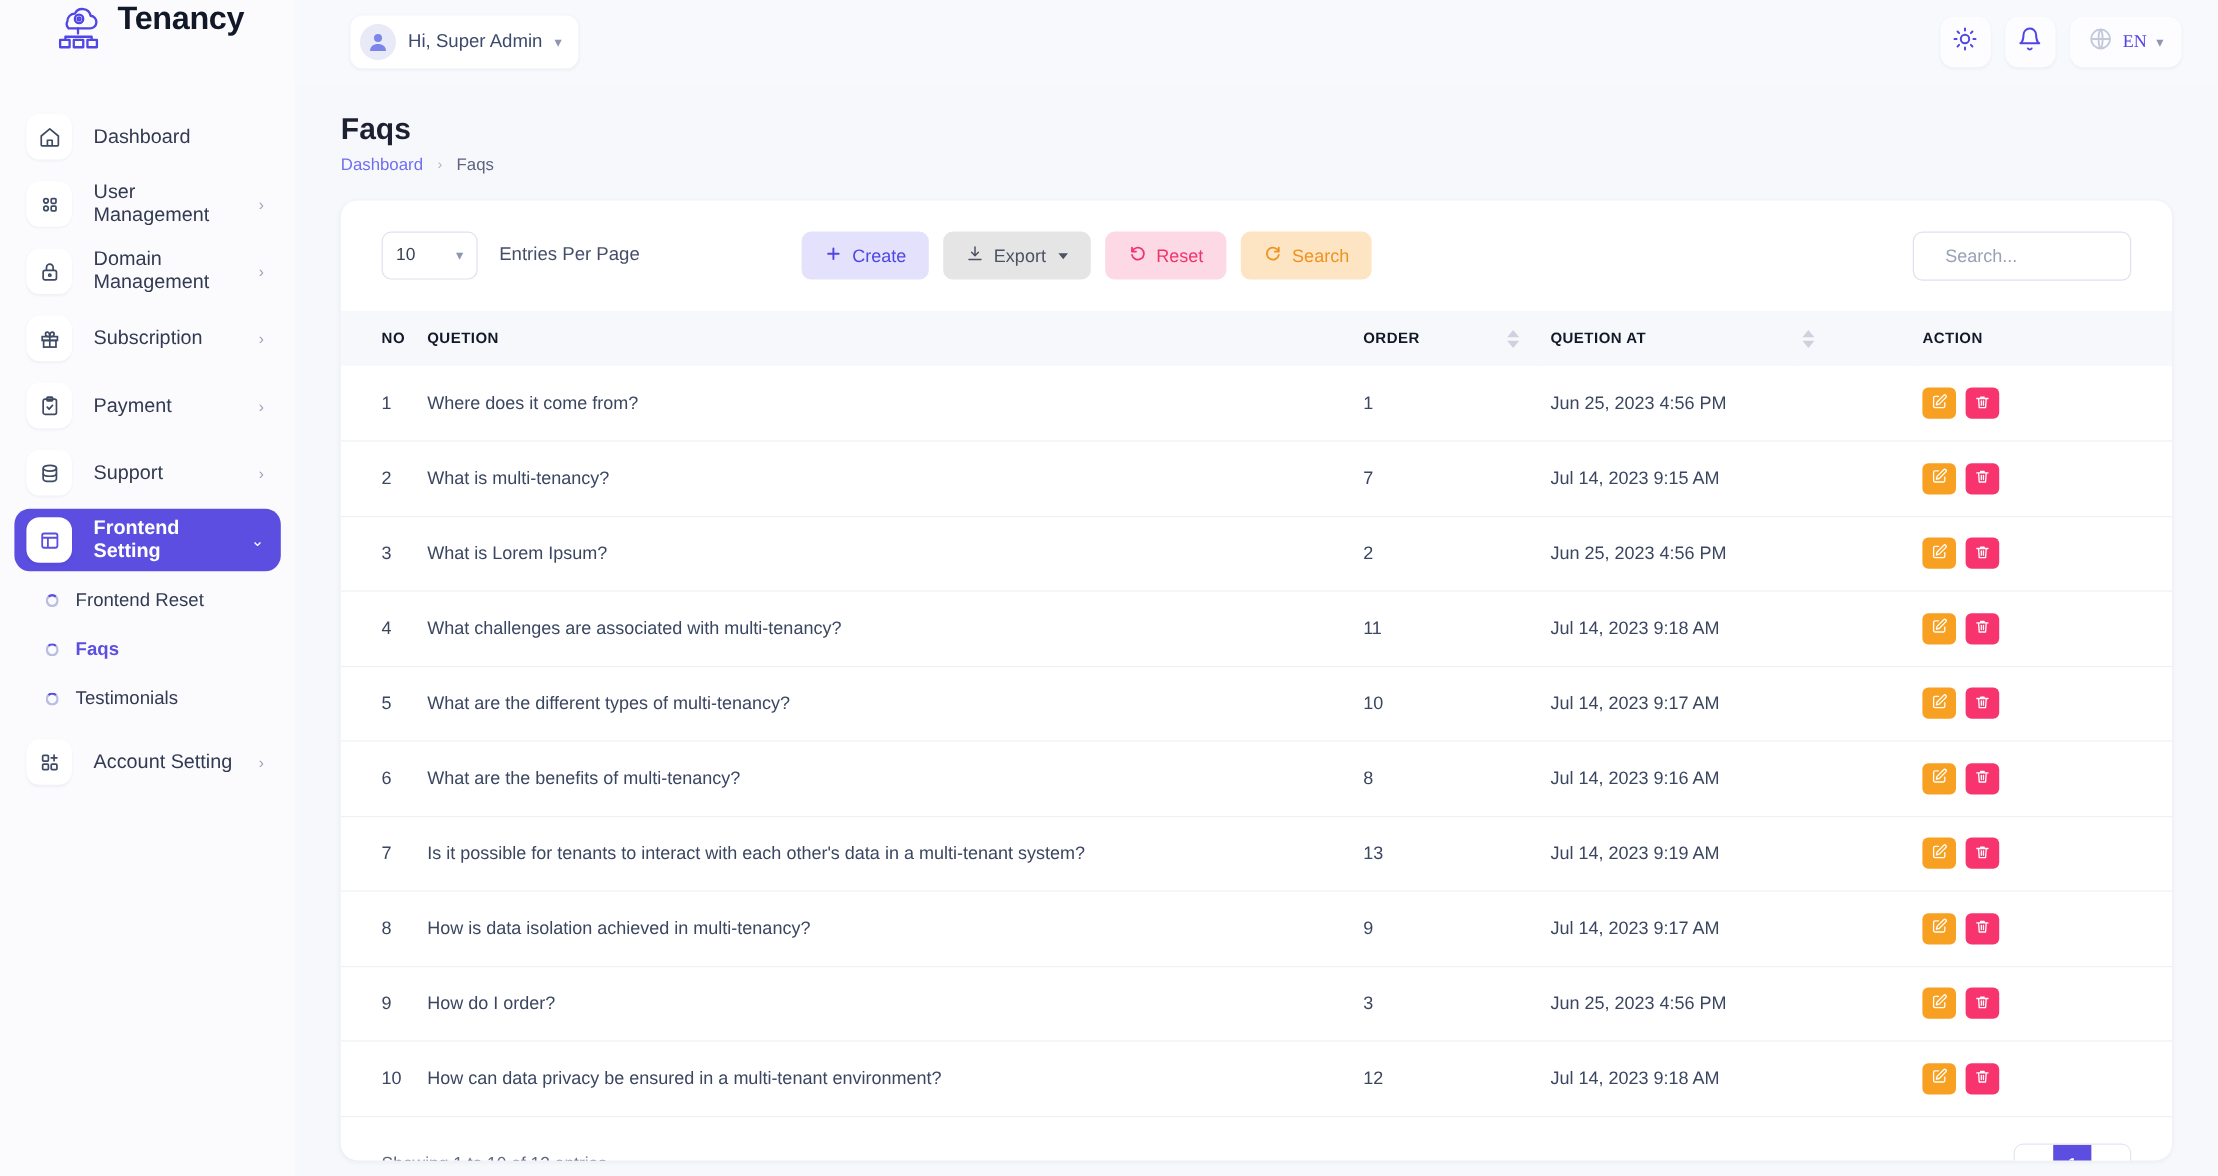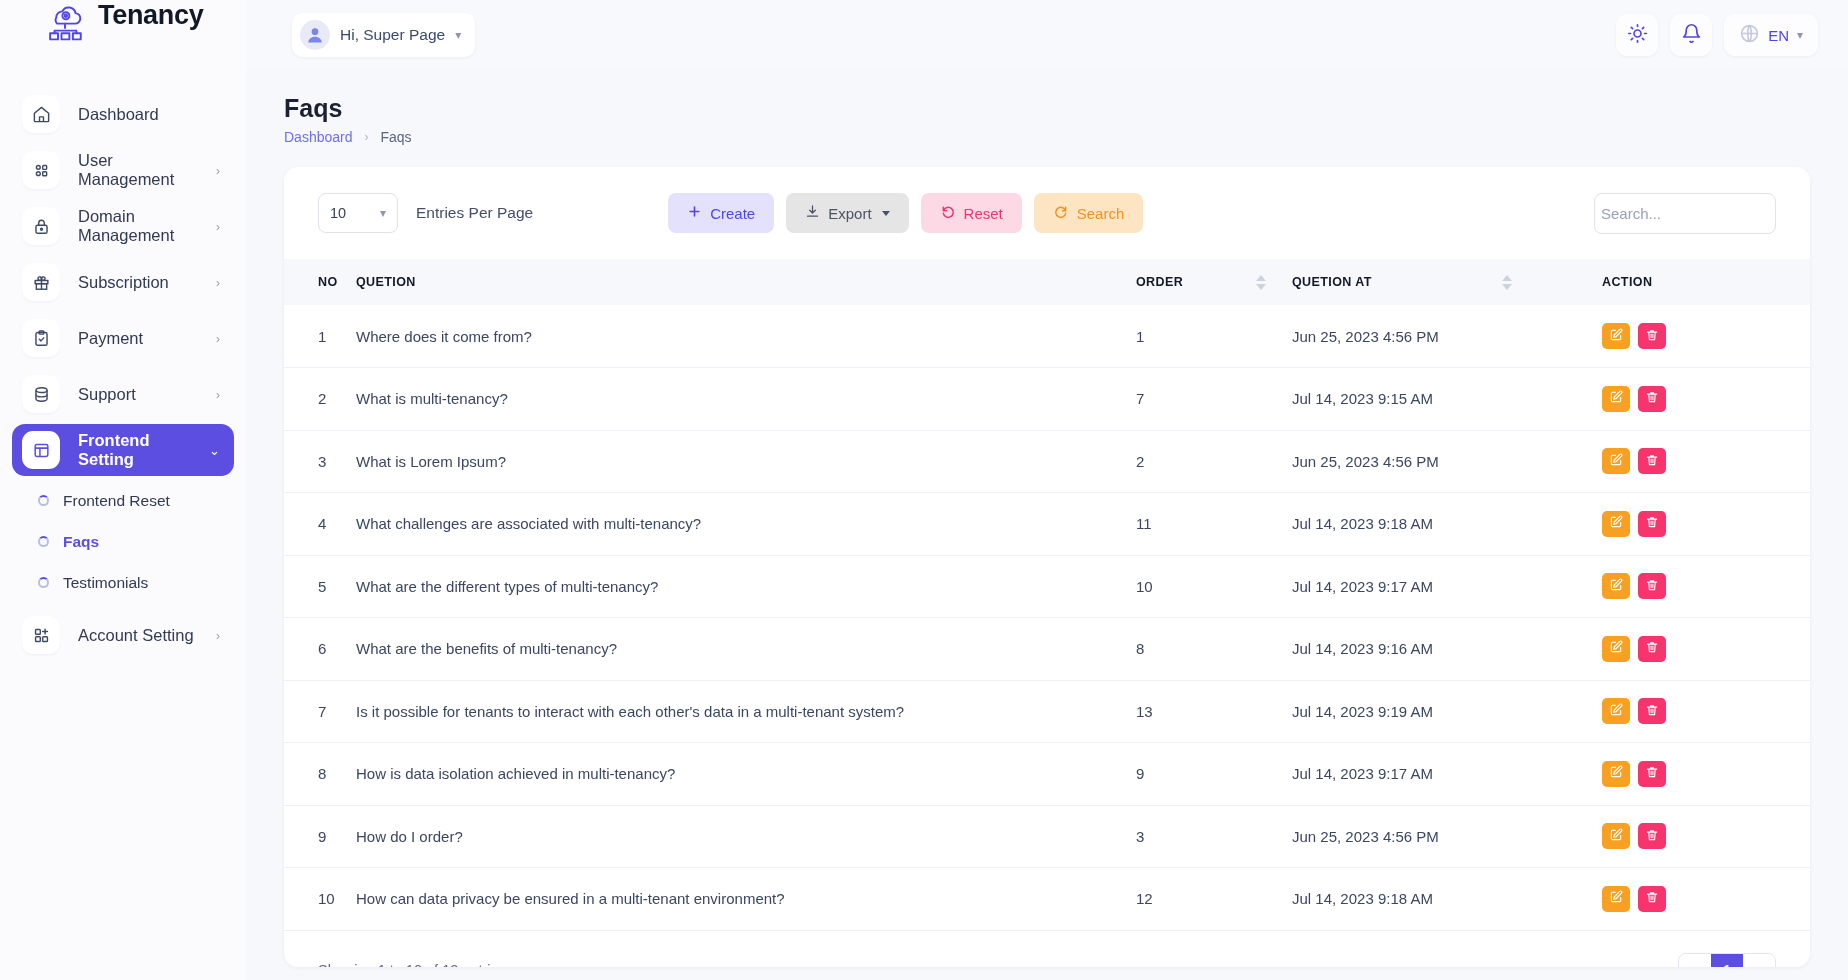--- a/index.html
+++ b/index.html
@@ -62,21 +62,21 @@
   }
   .lang-btn {
     height: 42px; border-radius: 11px;
     background: #fdfdff;
     display: flex; align-items: center; gap: 8px;
     padding: 0 15px;
     box-shadow: 0 1px 3px rgba(25,35,80,.05);
     cursor: pointer;
   }
   .globe { color: #c3c8da; }
-  .lang-label { font-size: 15px; color: #4f46e5; font-weight: 500; }
+  .lang-label { font-size: 15px; color: #4f46e5; font-weight: 500; font-family: Liberation Serif, serif; }
 
   
   .sidebar {
     position: absolute; top: 70px; left: 0;
     width: 246px; height: 910px;
     background: #fbfbfe;
     padding-top: 14px;
     overflow: hidden;
   }
   .nav-item {
@@ -176,21 +176,21 @@
     width: 0; height: 0; margin-left: 2px;
     border-left: 4px solid transparent;
     border-right: 4px solid transparent;
     border-top: 5px solid currentColor;
   }
 
   .search-box {
     margin-left: auto;
     width: 182px; height: 41px;
     border: 1px solid #dfe2ee; border-radius: 8px;
-    padding: 0 6px;
+    padding: 0 26px;
     font-size: 15px; color: #3a4259;
     font-family: inherit;
     background: #fff;
     outline: none;
   }
   .search-box::placeholder { color: #9aa1b5; }
 
   
   table { width: 100%; border-collapse: collapse; table-layout: fixed; }
   thead tr { background: #f7f8fc; height: 46px; }
@@ -280,21 +280,21 @@
     <span class="brand-name">Tenancy</span>
   </div>
 
   <div class="user-chip">
     <span class="avatar">
       <svg viewBox="0 0 24 24" fill="currentColor" width="20" height="20">
         <circle cx="12" cy="8" r="4"></circle>
         <path d="M4 21c0-4.4 3.6-7 8-7s8 2.6 8 7z"></path>
       </svg>
     </span>
-    <span class="user-chip-label">Hi, Super Page</span>
+    <span class="user-chip-label">Hi, Super Admin</span>
     <span class="chev">▾</span>
   </div>
 
   <div class="top-right">
     <div class="icon-btn">
       <span>
         <svg viewBox="0 0 24 24" fill="none" stroke="currentColor" stroke-width="1.9" stroke-linecap="round" width="21" height="21">
           <circle cx="12" cy="12" r="4"></circle>
           <path d="M12 2v2M12 20v2M2 12h2M20 12h2M4.9 4.9l1.5 1.5M17.6 17.6l1.5 1.5M19.1 4.9l-1.5 1.5M6.4 17.6l-1.5 1.5"></path>
         </svg>

